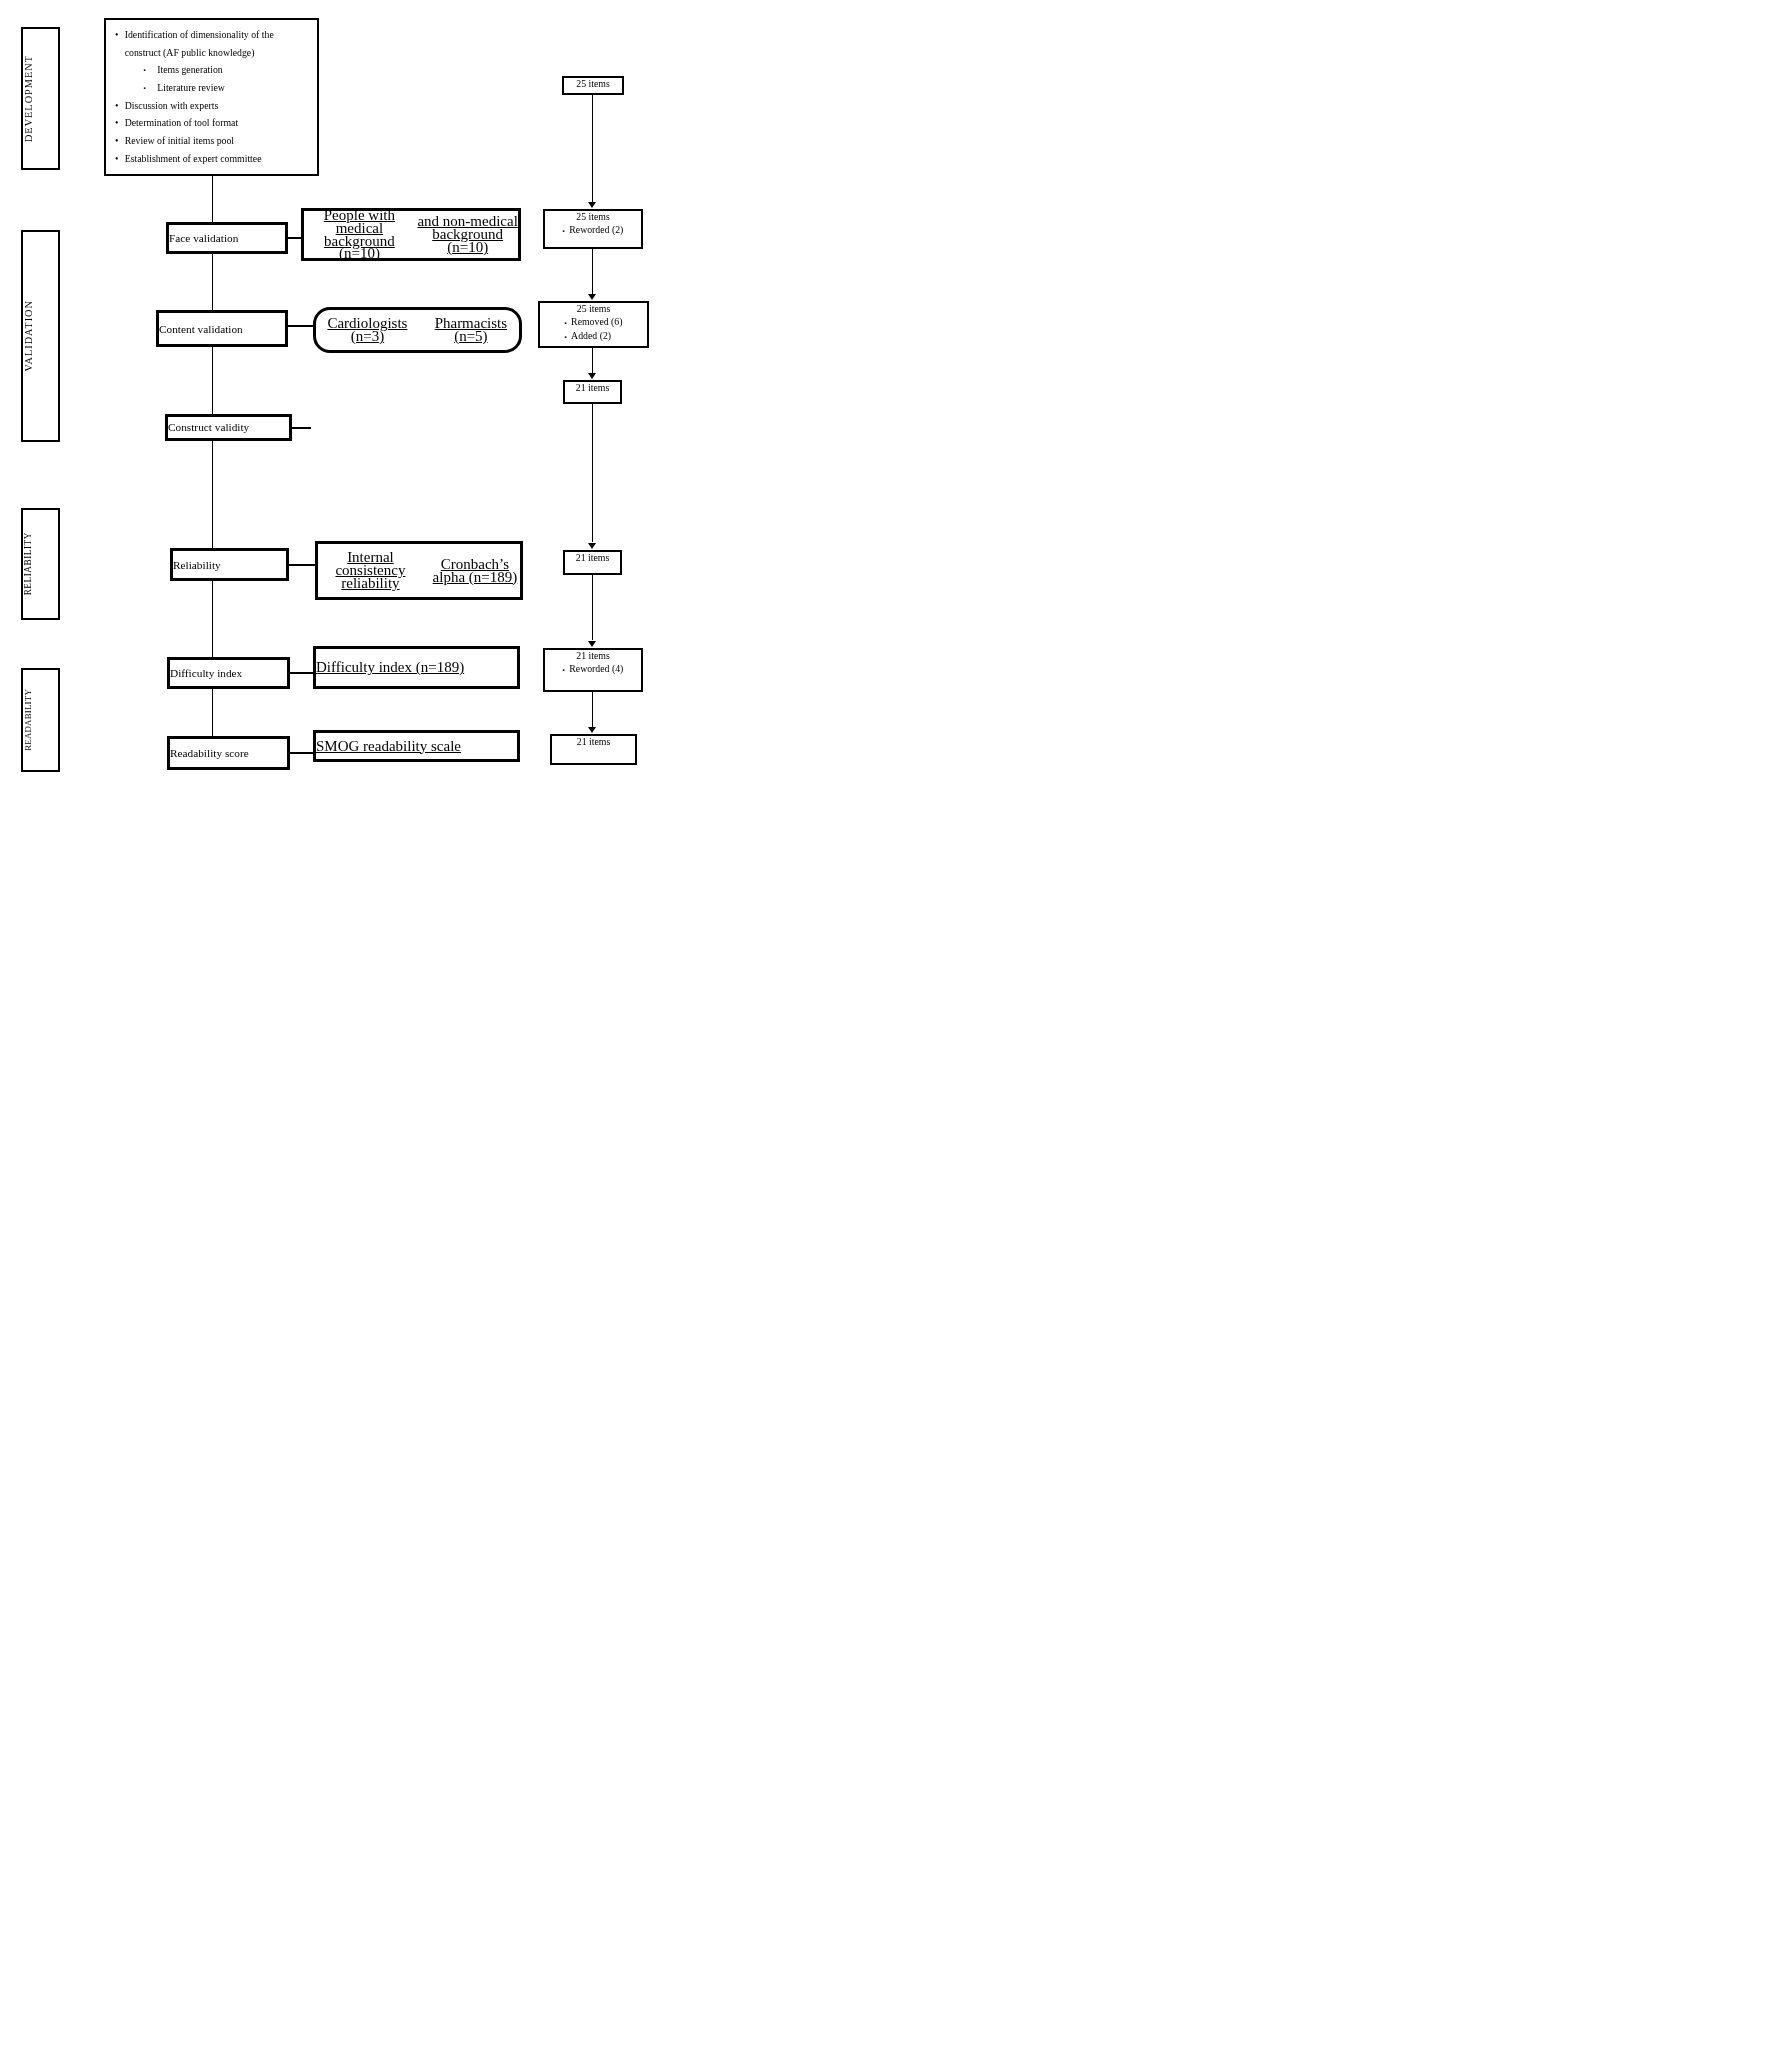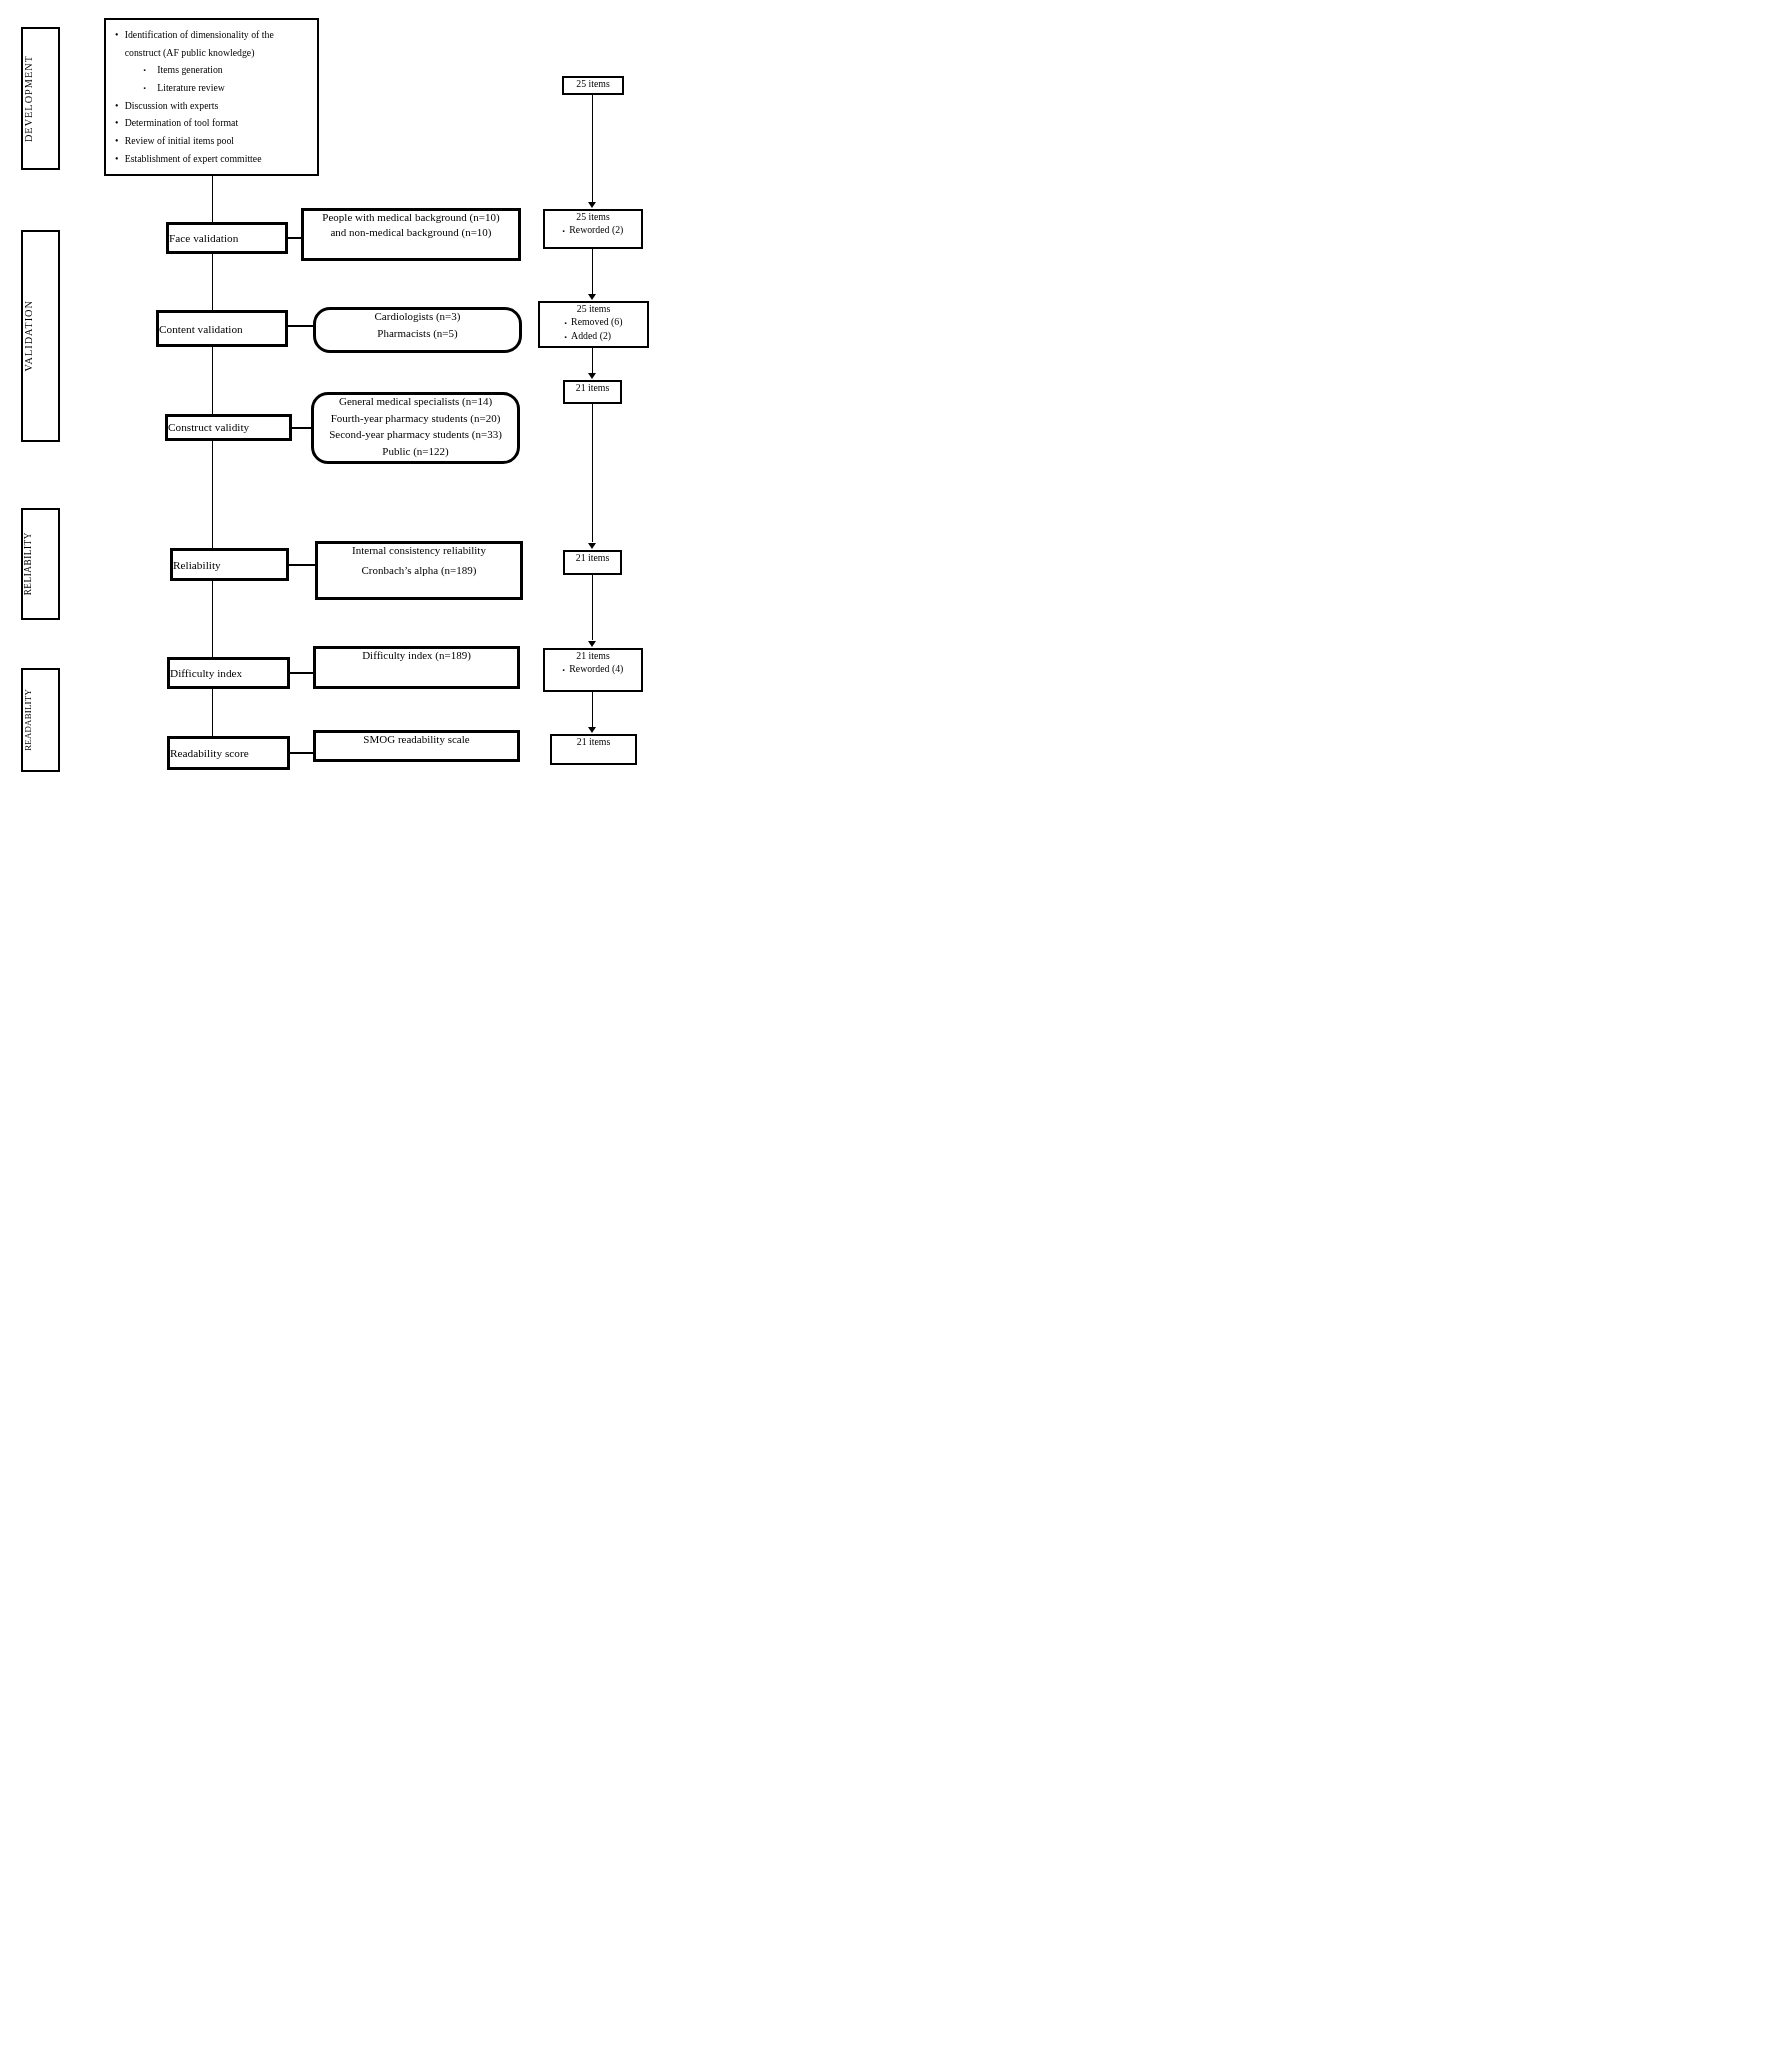--- a/index.html
+++ b/index.html
@@ -48,21 +48,21 @@
   .dev-bullet { display: flex; line-height: 17.7px; }
   .dev-bullet .marker { flex: none; width: 9.8px; }
   .dev-bullet.lvl2 { margin-left: 28.5px; }
   .dev-bullet.lvl2 .marker { width: 13.8px; font-size: 6.4px; line-height: 17.7px; }
   .dev-bullet .btext { flex: 1; max-width: 170px; }
 
   
   .stage-box { font-size: 11.3px; border-width: 3px; margin-left: 16px; }
 
   
-  .desc-box { flex-direction: column; font-size: 11px; border-width: 3px; }
+  .desc-box { font-size: 15px; border-width: 3px; text-decoration: underline; }
   .desc-line { line-height: 12.8px; }
   .gap-sm { gap: 2.5px; }
   .gap-md { gap: 3.9px; border-radius: 17px; }
   .gap-lg { gap: 7px; }
 
   
   .item-box { flex-direction: column; font-size: 9.8px; border-width: 2.5px; }
   .item-box.thin { border-width: 2px; }
   .ib-title { line-height: 12.8px; }
   .ib-bullets { width: max-content; margin: 0 auto; text-align: left; }
@@ -159,26 +159,20 @@
   <div class="hconn" style="left:274px; top:752px; width:39px;"></div>
 
   <div class="box desc-box gap-sm" style="left:301px; top:208px; width:220px; height:53px;">
     <div class="desc-line">People with medical background (n=10)</div>
     <div class="desc-line">and non-medical background (n=10)</div>
   </div>
   <div class="box desc-box gap-md" style="left:313px; top:307px; width:209px; height:46px;">
     <div class="desc-line">Cardiologists (n=3)</div>
     <div class="desc-line">Pharmacists (n=5)</div>
   </div>
-  <div class="box desc-box gap-md" style="left:311px; top:392px; width:209px; height:72px;">
-    <div class="desc-line">General medical specialists (n=14)</div>
-    <div class="desc-line">Fourth-year pharmacy students (n=20)</div>
-    <div class="desc-line">Second-year pharmacy students (n=33)</div>
-    <div class="desc-line">Public (n=122)</div>
-  </div>
   <div class="box desc-box gap-lg" style="left:315px; top:541px; width:208px; height:59px;">
     <div class="desc-line">Internal consistency reliability</div>
     <div class="desc-line">Cronbach’s alpha (n=189)</div>
   </div>
   <div class="box desc-box" style="left:313px; top:646px; width:207px; height:43px;">
     <div class="desc-line">Difficulty index (n=189)</div>
   </div>
   <div class="box desc-box" style="left:313px; top:730px; width:207px; height:32px;">
     <div class="desc-line">SMOG readability scale</div>
   </div>

